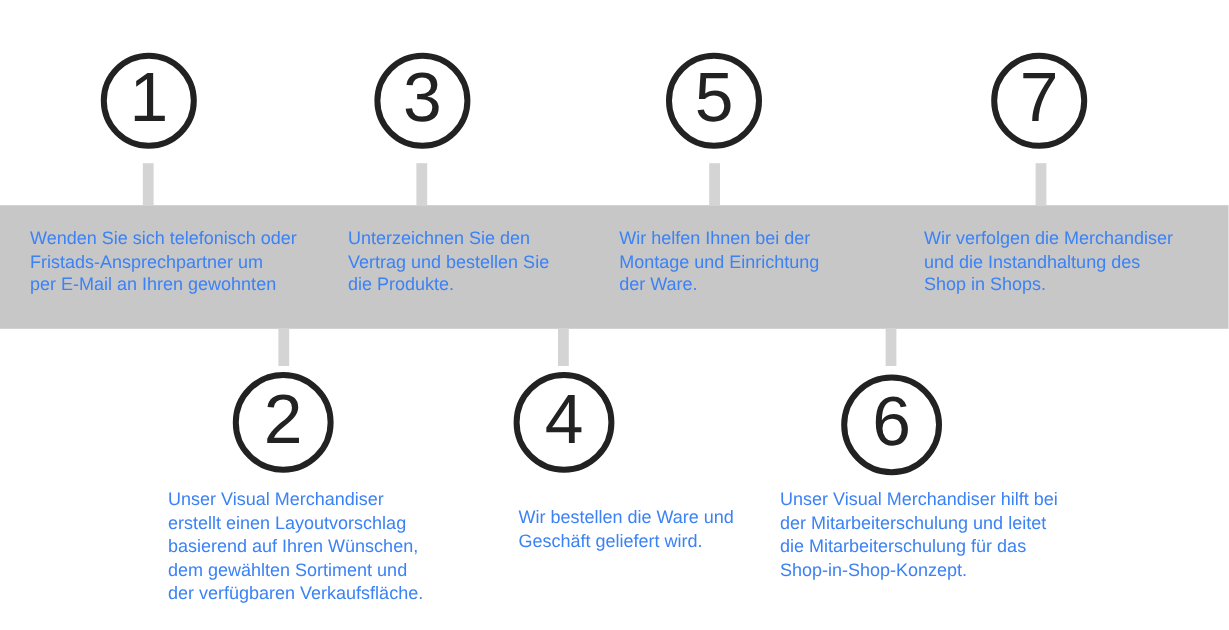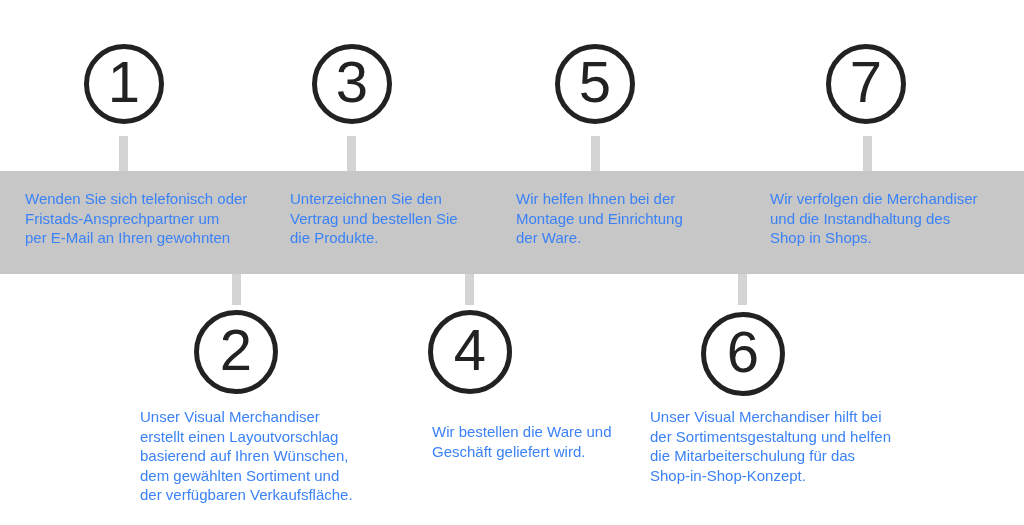--- a/index.html
+++ b/index.html
@@ -88,21 +88,21 @@
     <div>Montage und Einrichtung</div>
     <div>der Ware.</div>
   </div>
 
   <div class="connector bottom-row" style="left:738px;"></div>
   <div class="circle bottom-row" style="left:701px;top:312px;">
     <span class="num">6</span>
   </div>
   <div class="desc" style="left:650px;top:407px;">
     <div>Unser Visual Merchandiser hilft bei</div>
-    <div>der Sortimentsgestaltung und helfen</div>
+    <div>der Mitarbeiterschulung und leitet</div>
     <div>die Mitarbeiterschulung für das</div>
     <div>Shop-in-Shop-Konzept.</div>
   </div>
 
   <div class="connector top-row" style="left:863px;"></div>
   <div class="circle top-row" style="left:826px;top:44px;">
     <span class="num">7</span>
   </div>
   <div class="desc" style="left:770px;top:189px;">
     <div>Wir verfolgen die Merchandiser</div>

